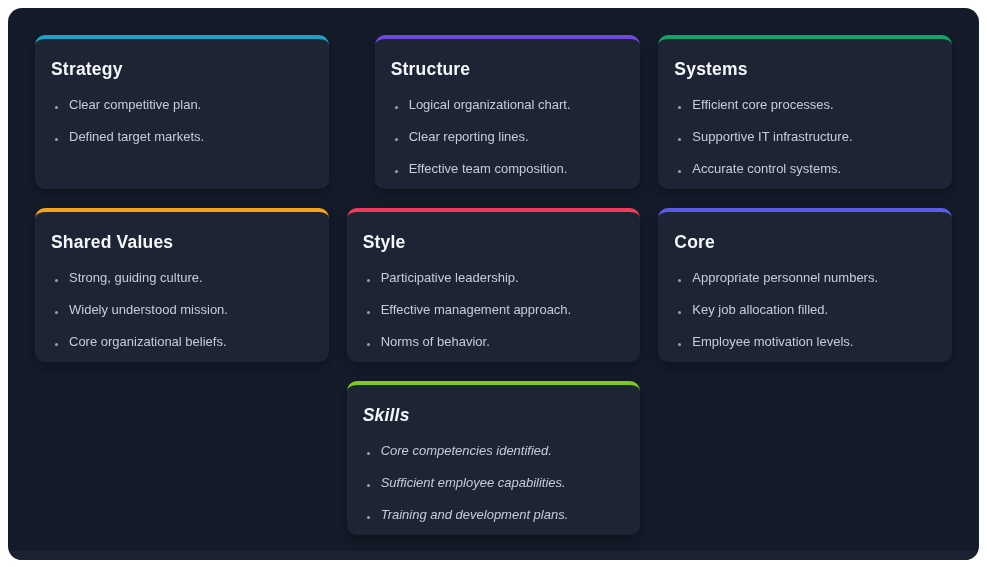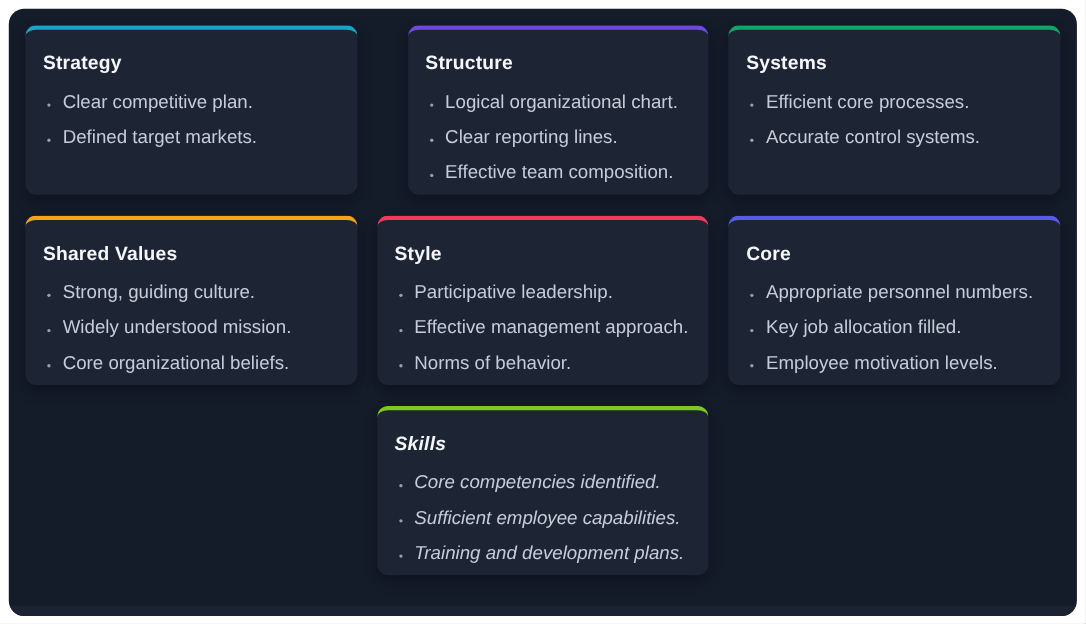--- a/index.html
+++ b/index.html
@@ -33,21 +33,21 @@
     height: 9px;
     background: var(--band-bg, #1b2231);
     border-radius: 0 0 14px 14px;
   }
   .grid {
     position: relative;
     display: grid;
     grid-template-columns: repeat(3, 1fr);
     grid-auto-rows: 154px;
     gap: 19px 18px;
-    padding: 15px;
+    padding: 27px;
   }
   .card {
     box-sizing: border-box;
     background: var(--card-bg, #1d2433);
     border-radius: 10px;
     border-top: 4px solid #888;
     padding: 14px 18px 16px 16px;
     box-shadow: 0 5px 12px rgba(0, 0, 0, 0.28);
   }
   .card.center-col {
@@ -63,21 +63,21 @@
   }
   .card-list {
     list-style: none;
     margin: 17px 0 0 0;
     padding: 0 0 0 4px;
   }
   .card-list li {
     position: relative;
     padding-left: 14px;
     margin-bottom: 17px;
-    font-size: 17px;
+    font-size: 13px;
     line-height: 15px;
     color: var(--item-color, #c6cdd8);
   }
   .card-list li:last-child {
     margin-bottom: 0;
   }
   .card-list li::before {
     content: "";
     position: absolute;
     left: 0;
@@ -106,20 +106,21 @@
     <ul class="card-list">
             <li>Logical organizational chart.</li>
             <li>Clear reporting lines.</li>
             <li>Effective team composition.</li>
           </ul>
   </section>
         <section class="card" style="border-top-color: rgb(19, 163, 104);">
     <h2 class="card-title">Systems</h2>
     <ul class="card-list">
             <li>Efficient core processes.</li>
+            <li>Supportive IT infrastructure.</li>
             <li>Accurate control systems.</li>
           </ul>
   </section>
         <section class="card" style="border-top-color: rgb(245, 163, 27);">
     <h2 class="card-title">Shared Values</h2>
     <ul class="card-list">
             <li>Strong, guiding culture.</li>
             <li>Widely understood mission.</li>
             <li>Core organizational beliefs.</li>
           </ul>

